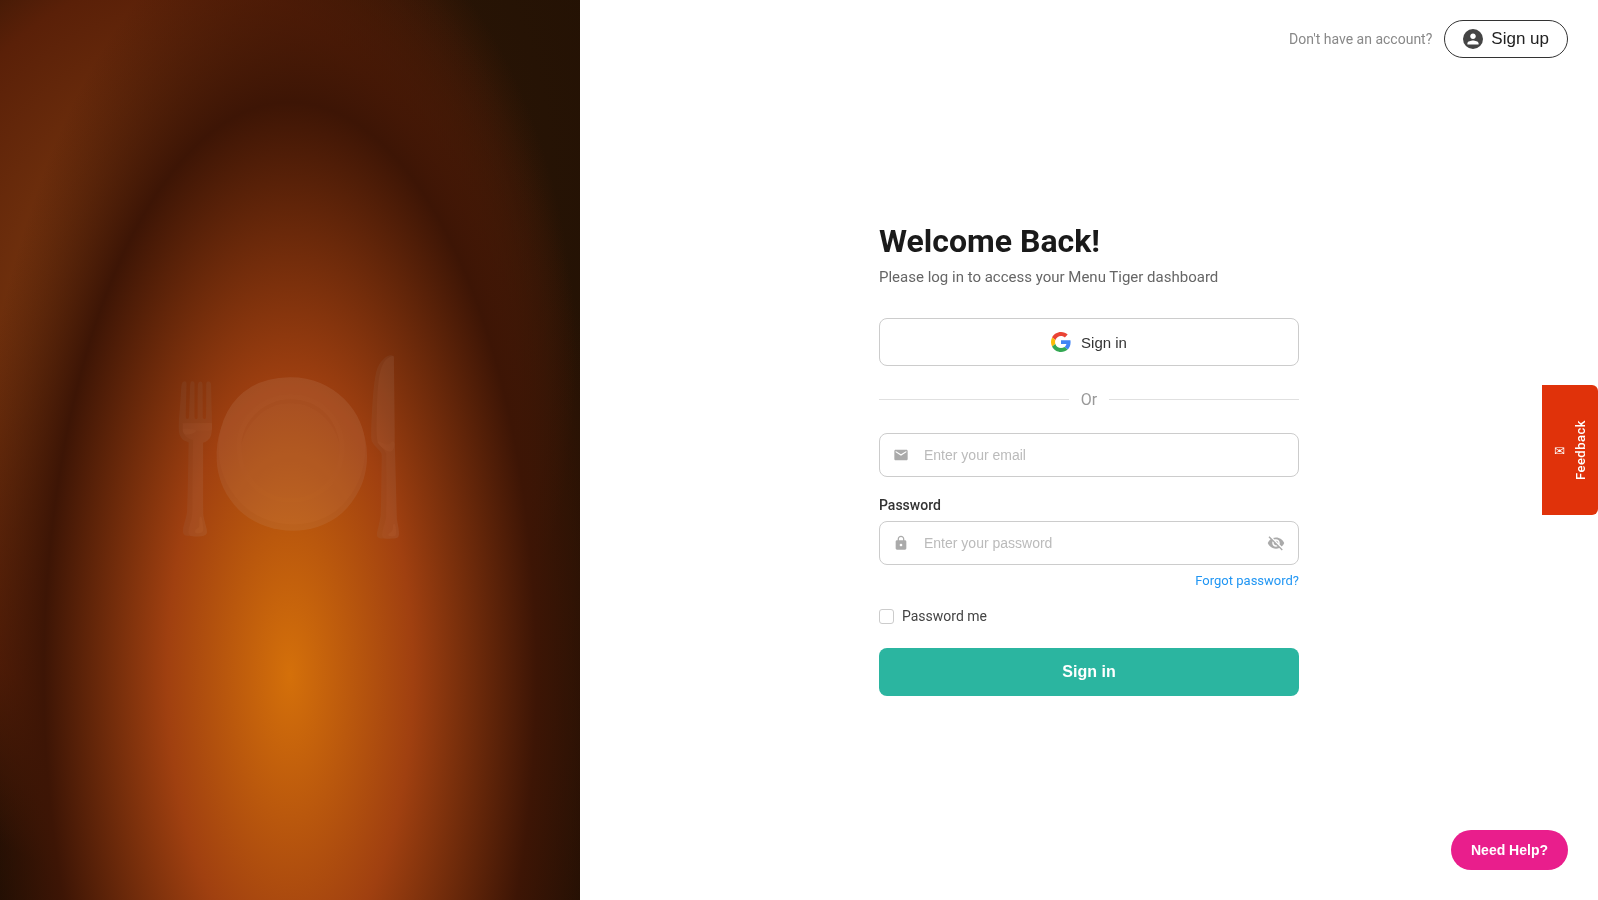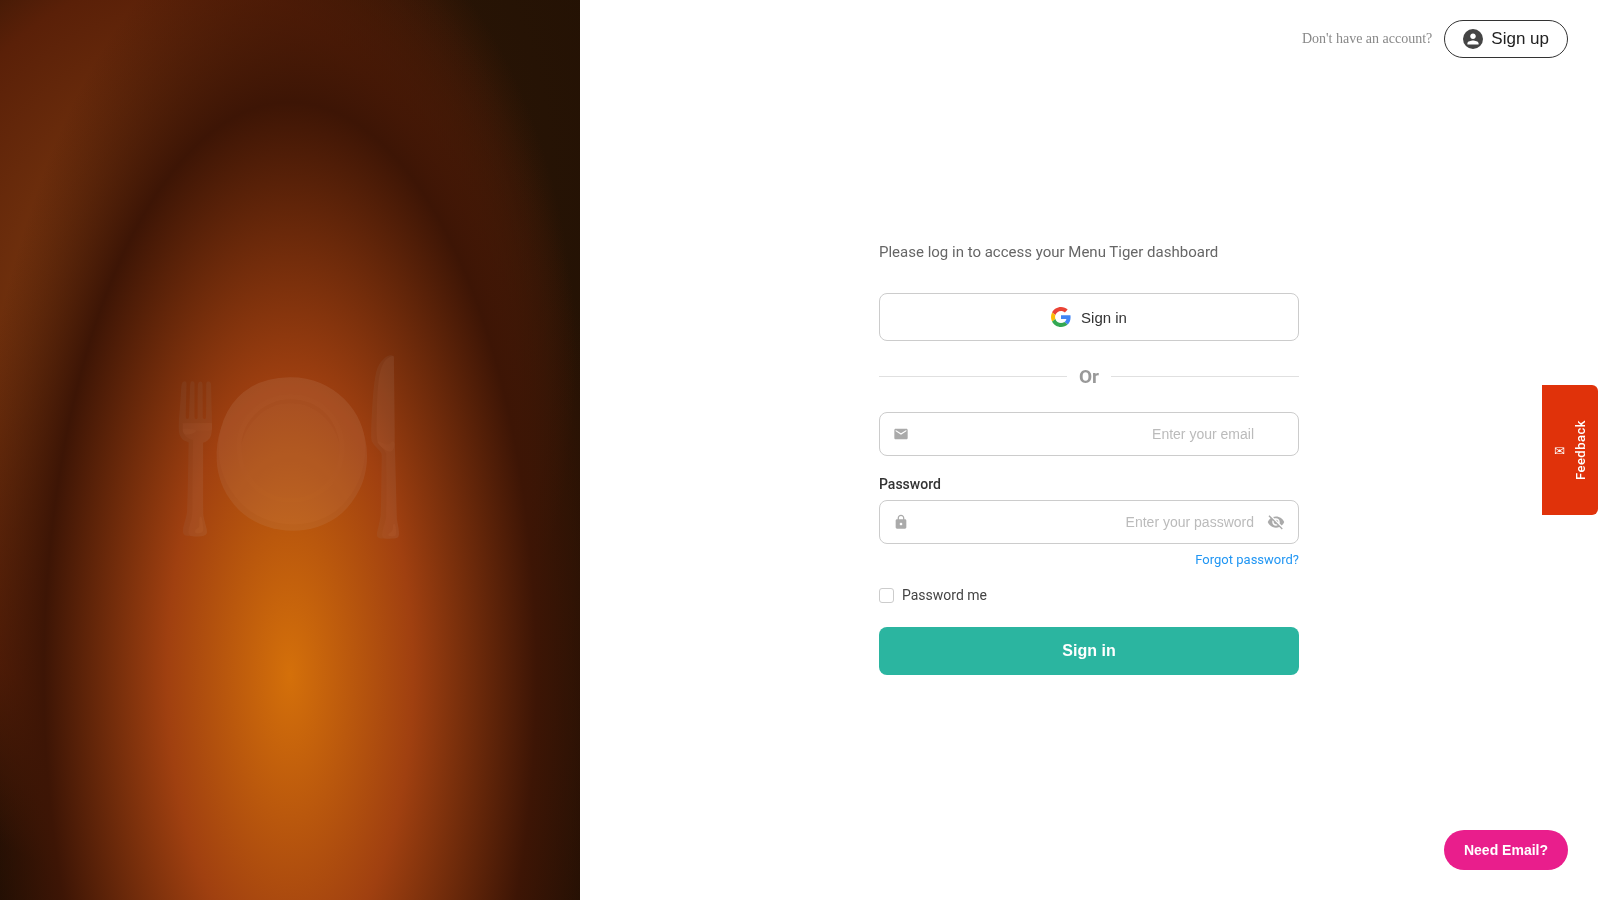--- a/index.html
+++ b/index.html
@@ -66,21 +66,20 @@
       display: flex;
       justify-content: flex-end;
       align-items: center;
       padding: 20px 30px;
       gap: 12px;
     }
 
     .dont-have-account {
       color: #888;
       font-size: 14px;
-      font-family: Liberation Serif, serif;
     }
 
     .signup-button {
       display: flex;
       align-items: center;
       gap: 8px;
       border: 1.5px solid #333;
       border-radius: 50px;
       padding: 8px 18px;
       background: #fff;
@@ -166,23 +165,22 @@
       margin-bottom: 24px;
     }
 
     .or-line {
       flex: 1;
       height: 1px;
       background: #e0e0e0;
     }
 
     .or-text {
-      font-size: 19px;
+      font-size: 16px;
       color: #999;
-      font-weight: bold;
     }
 
     
     .field-label {
       font-size: 14px;
       font-weight: 500;
       color: #333;
       margin-bottom: 8px;
       display: block;
     }
@@ -211,21 +209,20 @@
 
     .form-input {
       width: 100%;
       padding: 13px 44px 13px 44px;
       border: 1.5px solid #ccc;
       border-radius: 8px;
       font-size: 14px;
       color: #333;
       outline: none;
       background: #fff;
-      text-align: right;
     }
 
     .form-input::placeholder {
       color: #bbb;
     }
 
     .eye-toggle {
       position: absolute;
       right: 14px;
       top: 50%;
@@ -359,20 +356,21 @@
         <svg viewBox="0 0 24 24" xmlns="http://www.w3.org/2000/svg">
           <path d="M12 12c2.7 0 4.8-2.1 4.8-4.8S14.7 2.4 12 2.4 7.2 4.5 7.2 7.2 9.3 12 12 12zm0 2.4c-3.2 0-9.6 1.6-9.6 4.8v2.4h19.2v-2.4c0-3.2-6.4-4.8-9.6-4.8z"></path>
         </svg>
       </div>
       <span>Sign up</span>
     </button>
   </div>
 
   <div class="form-container">
 
+    <h1 class="welcome-title">Welcome Back!</h1>
 
     <p class="welcome-subtitle">Please log in to access your Menu Tiger dashboard</p>
 
     <button class="google-signin-btn">
 
       <svg class="google-logo" viewBox="0 0 48 48" xmlns="http://www.w3.org/2000/svg">
         <path fill="#EA4335" d="M24 9.5c3.54 0 6.71 1.22 9.21 3.6l6.85-6.85C35.9 2.38 30.47 0 24 0 14.62 0 6.51 5.38 2.56 13.22l7.98 6.19C12.43 13.72 17.74 9.5 24 9.5z"></path>
         <path fill="#4285F4" d="M46.98 24.55c0-1.57-.15-3.09-.38-4.55H24v9.02h12.94c-.58 2.96-2.26 5.48-4.78 7.18l7.73 6c4.51-4.18 7.09-10.36 7.09-17.65z"></path>
         <path fill="#FBBC05" d="M10.53 28.59c-.48-1.45-.76-2.99-.76-4.59s.27-3.14.76-4.59l-7.98-6.19C.92 16.46 0 20.12 0 24c0 3.88.92 7.54 2.56 10.78l7.97-6.19z"></path>
         <path fill="#34A853" d="M24 48c6.48 0 11.93-2.13 15.89-5.81l-7.73-6c-2.15 1.45-4.92 2.3-8.16 2.3-6.26 0-11.57-4.22-13.47-9.91l-7.98 6.19C6.51 42.62 14.62 48 24 48z"></path>
@@ -428,13 +426,13 @@
   </div>
 </div>
 
 <div class="feedback-tab-container">
   <div class="feedback-tab-inner">
     <span>✉</span>
     <span>Feedback</span>
   </div>
 </div>
 
-<button class="need-help-btn">Need Email?</button>
+<button class="need-help-btn">Need Help?</button>
 
 </body></html>

